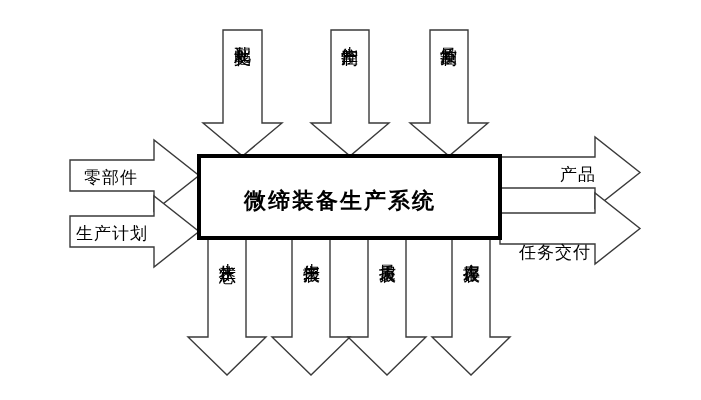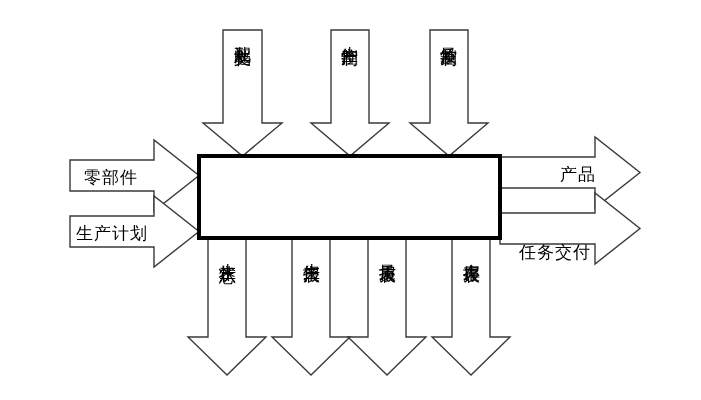--- a/index.html
+++ b/index.html
@@ -77,20 +77,21 @@
 
     <polygon class="arrow-shape" points="208,238 246,238 246,337 266,337 227,375 188,337 208,337"></polygon>
     <polygon class="arrow-shape" points="292,238 330,238 330,337 350,337 311,375 272,337 292,337"></polygon>
     <polygon class="arrow-shape" points="368,238 406,238 406,337 426,337 387,375 348,337 368,337"></polygon>
     <polygon class="arrow-shape" points="452,238 490,238 490,337 510,337 471,375 432,337 452,337"></polygon>
 
     <rect class="system-box" x="199" y="156" width="301" height="82"></rect>
 
   </svg>
 
+  <div class="center-label" style="left:244px; top:186px;">微缔装备生产系统</div>
 
   <div class="label-v" style="left:234px; top:33px;">装配文档</div>
   <div class="label-v" style="left:341px; top:33px;">生产控制</div>
   <div class="label-v" style="left:440px; top:33px;">质量控制</div>
 
   <div class="label-h" style="left:76px; top:222px;">生产计划</div>
   <div class="label-h" style="left:84px; top:166px;">零部件</div>
 
   <div class="label-h" style="left:536px; top:163px;margin-left:24px;">产品</div>
   <div class="label-h" style="left:519px; top:219px;margin-top:22px;">任务交付</div>

